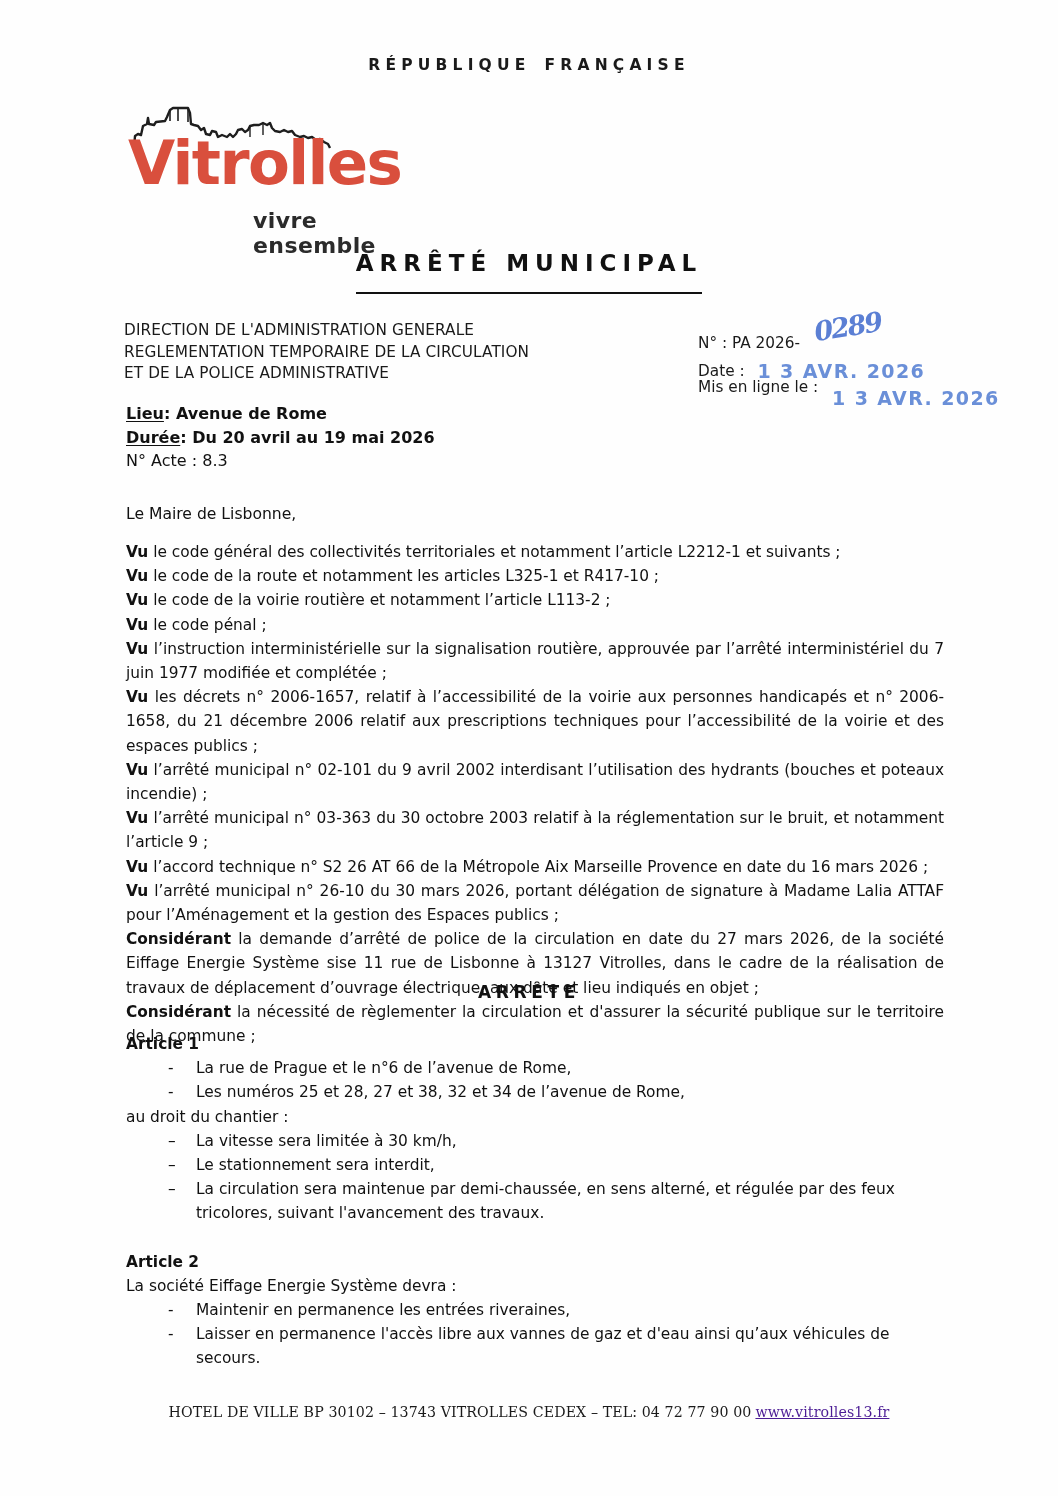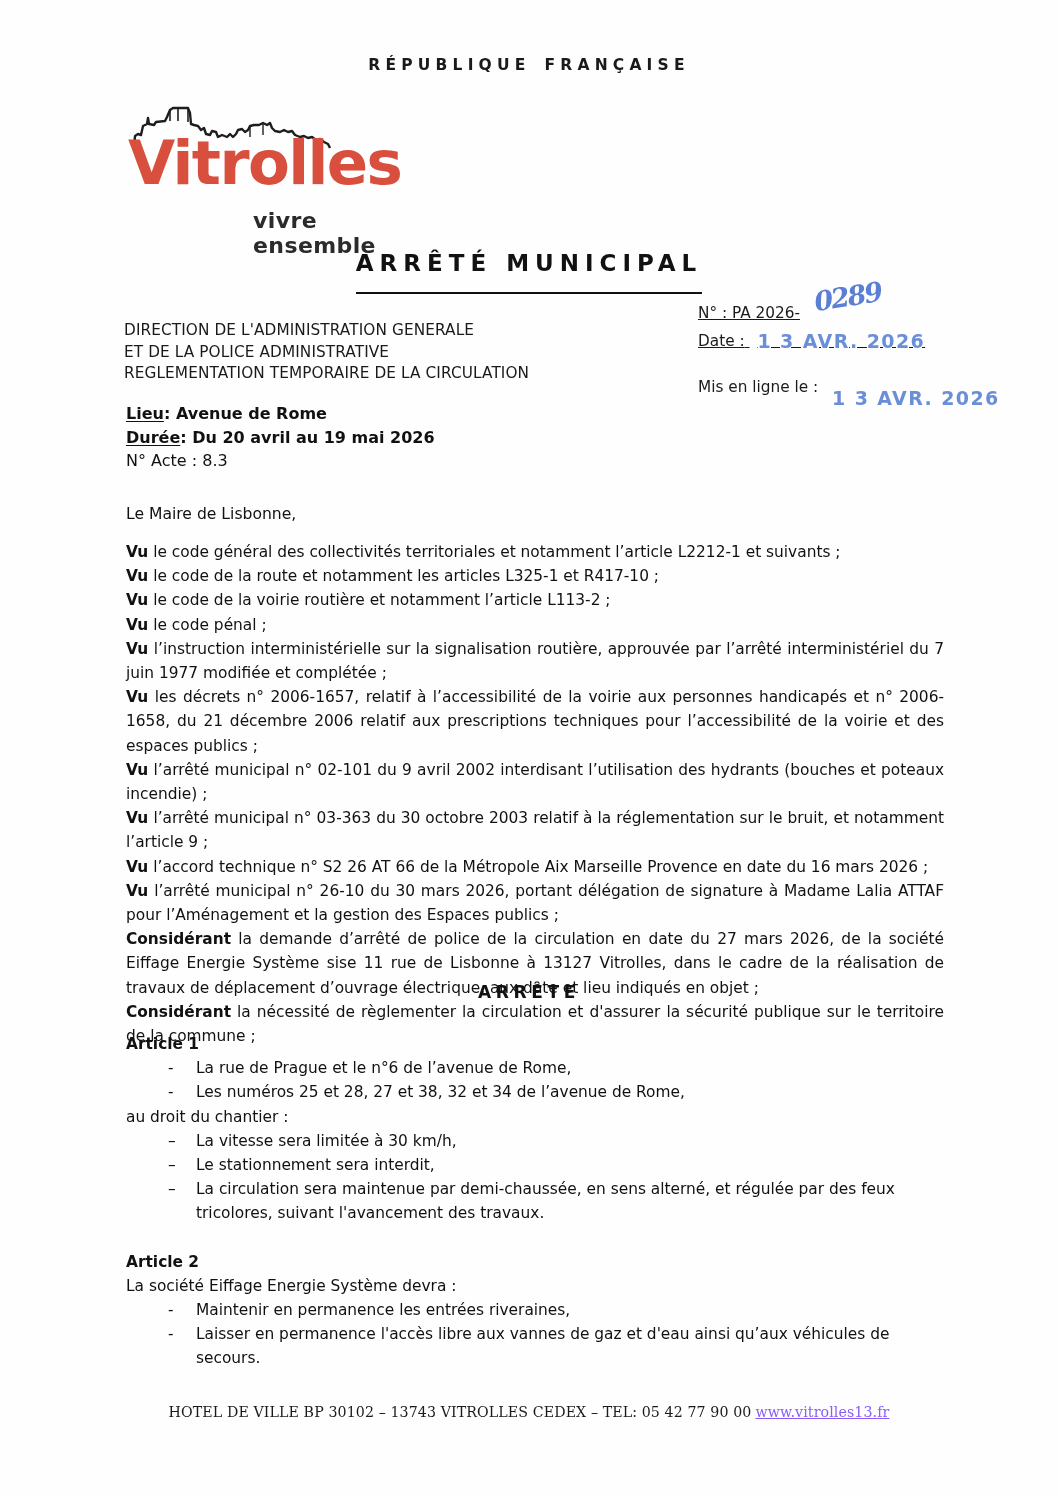--- a/index.html
+++ b/index.html
@@ -102,26 +102,25 @@
     left: 124px;
     font-size: 15.3px;
     line-height: 21.5px;
     color: #1a1a1a;
     letter-spacing: 0.1px;
   }
 
   
   .refblock {
     position: absolute;
-    top: 302px;
+    top: 332px;
     left: 698px;
     font-size: 15.3px;
     line-height: 23px;
     color: #1a1a1a;
-    text-decoration: underline;
   }
   .refrow { white-space: nowrap; position: relative; }
   .handnum {
     color: #5b7fd4;
     font-family: "DejaVu Serif", serif;
     font-style: italic;
     font-size: 27px;
     font-weight: 700;
     position: absolute;
     top: -17px;
@@ -247,21 +246,21 @@
     top: 1404px;
     left: 0;
     width: 100%;
     text-align: center;
     font-family: "DejaVu Serif", serif;
     font-size: 14.2px;
     color: #1a1a1a;
     letter-spacing: 0.1px;
   }
   .footer .url {
-    color: #8b5cf6;
+    color: #4c1d95;
     text-decoration: underline;
     margin-left: 4px;
   }
 </style>
 </head>
 <body>
 
 <div class="page">
 
   <div class="republic">
@@ -277,22 +276,22 @@
     <div class="logo-word">Vitrolles</div>
     <div class="logo-tag">vivre ensemble</div>
   </div>
 
   <div class="doc-title">
     <span>ARRÊTÉ MUNICIPAL</span>
   </div>
 
   <div class="dept">
     <div>DIRECTION DE L'ADMINISTRATION GENERALE</div>
+    <div>REGLEMENTATION TEMPORAIRE DE LA CIRCULATION</div>
     <div>ET DE LA POLICE ADMINISTRATIVE</div>
-    <div>REGLEMENTATION TEMPORAIRE DE LA CIRCULATION</div>
   </div>
 
   <div class="refblock">
     <div class="refrow">
       <span>N° : PA 2026-</span>
       <span class="handnum">0289</span>
     </div>
     <div class="refrow refrow-date">
       <span>Date :</span>
       <span class="stamp">1 3 AVR. 2026</span>
@@ -348,16 +347,16 @@
       <div class="art-gap"></div>
       <div class="art-h">Article 2</div>
       <div class="art-p">La société Eiffage Energie Système devra :</div>
       <ul class="dashlist">
         <li><span class="bullet">-</span><span>Maintenir en permanence les entrées riveraines,</span></li>
         <li><span class="bullet">-</span><span>Laisser en permanence l'accès libre aux vannes de gaz et d'eau ainsi qu’aux véhicules de secours.</span></li>
       </ul>
     </div>
 
   <div class="footer">
-    <span>HOTEL DE VILLE   BP 30102 – 13743 VITROLLES CEDEX – TEL: 05 42 77 90 00</span><a class="url" href="#">www.vitrolles13.fr</a>
+    <span>HOTEL DE VILLE   BP 30102 – 13743 VITROLLES CEDEX – TEL: 04 72 77 90 00</span><a class="url" href="#">www.vitrolles13.fr</a>
   </div>
 
 </div>
 
 </body></html>

